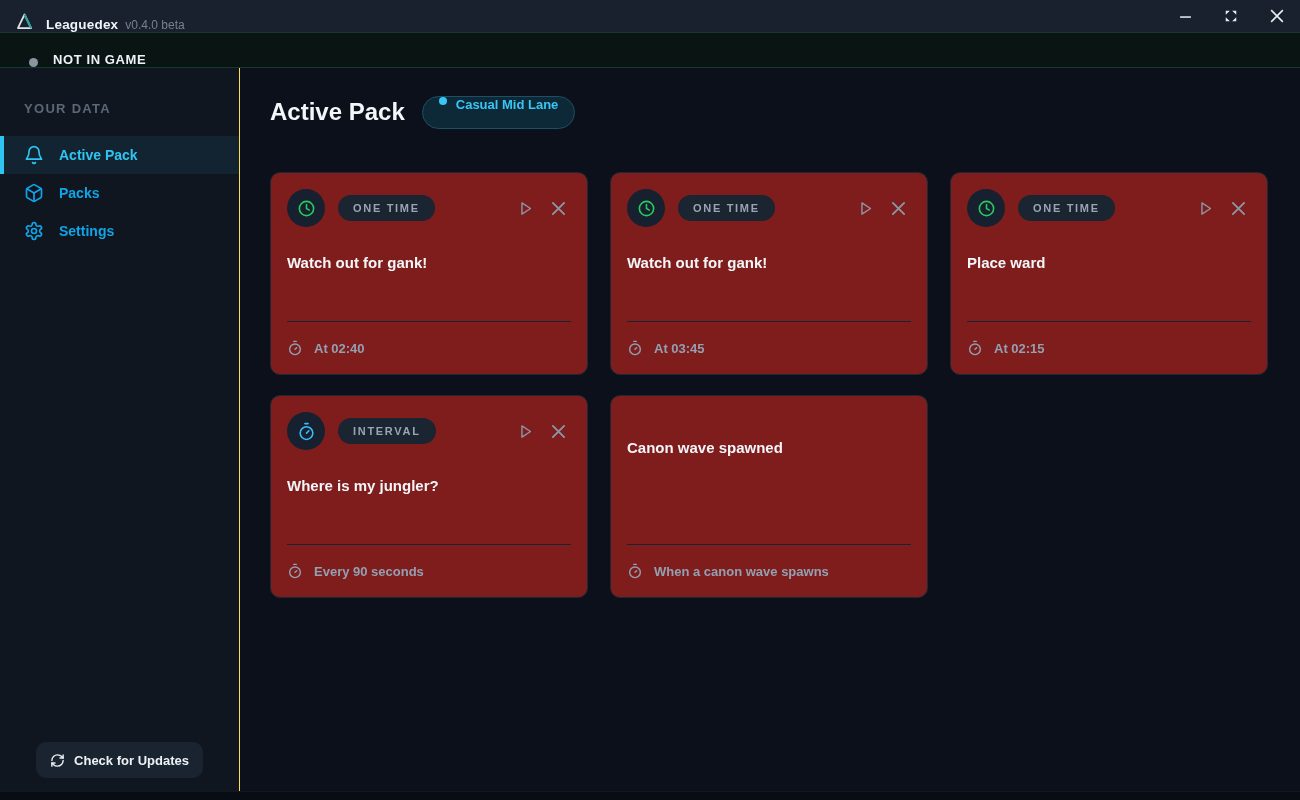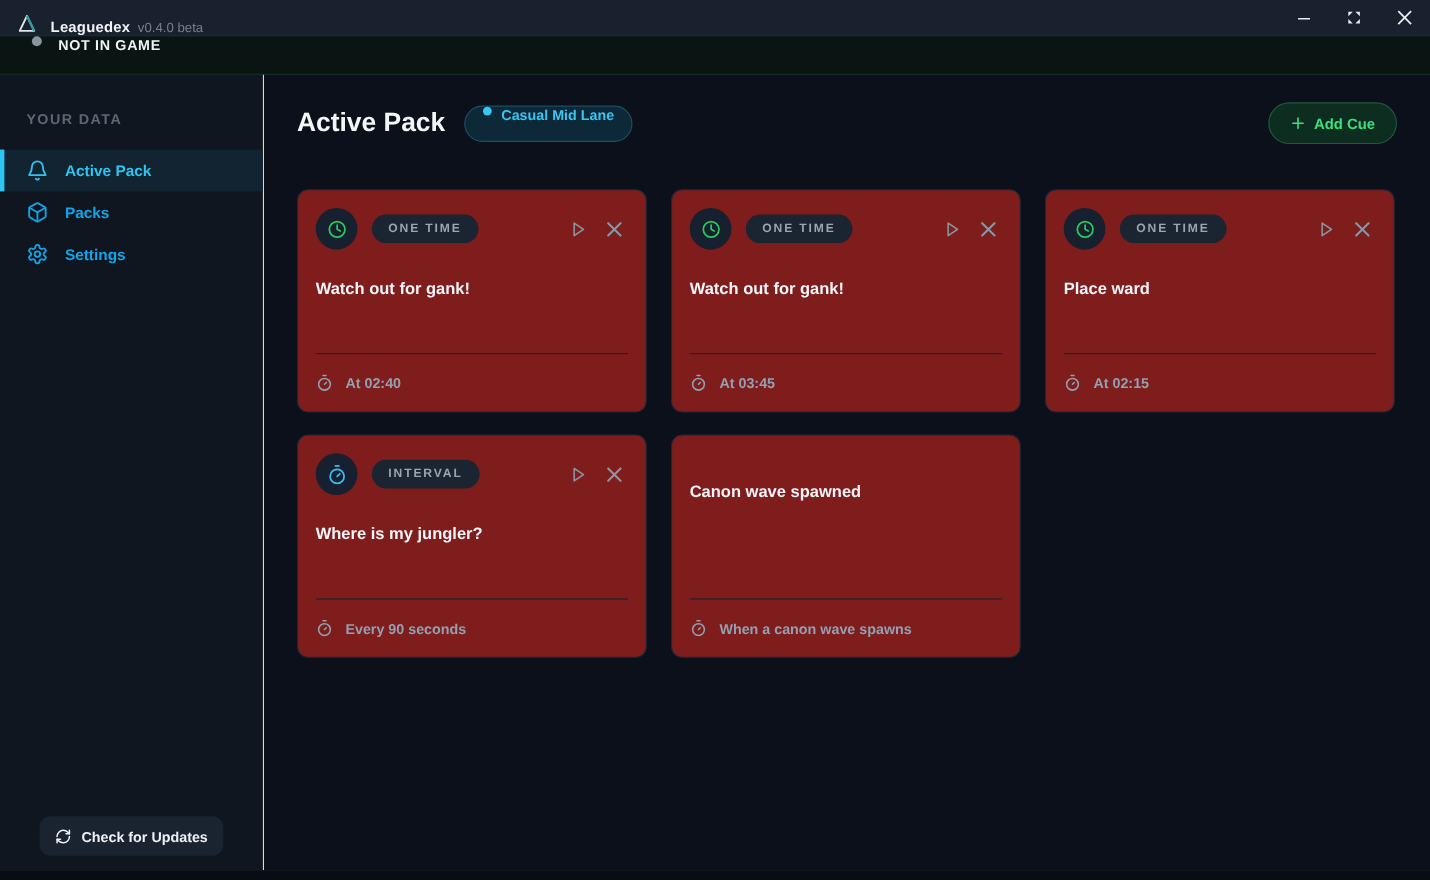--- a/index.html
+++ b/index.html
@@ -12,21 +12,21 @@
     padding:0 0 0 14px; }
   .logo { width:21px; height:21px; margin-right:11px; }
   .app-name { color:#f0f4f8; font-size:13.5px; font-weight:700; letter-spacing:.2px; }
   .app-version { color:#76818f; font-size:12px; margin-left:7px; }
   .tb-spacer { flex:1; }
   .tb-btn { width:46px; height:32px; background:none; border:none; color:#e8edf2;
     display:flex; align-items:center; justify-content:center; cursor:pointer; }
 
   
   .statusbar { height:36px; flex:none; background:#0a1413; border-top:1px solid #16382e;
-    border-bottom:1px solid #16382e; display:flex; align-items:flex-start; padding-left:29px; }
+    border-bottom:1px solid #16382e; display:flex; align-items:flex-end; padding-left:29px; }
   .status-dot { width:9px; height:9px; border-radius:50%; background:#8b95a0; margin-right:15px; }
   .status-text { color:#eef2f6; font-size:13px; font-weight:700; letter-spacing:.6px; }
 
   
   .body { flex:1; display:flex; min-height:0; }
 
   
   .sidebar { width:240px; flex:none; background:#10161f; border-right:1px solid #fde047;
     display:flex; flex-direction:column; }
   .side-section { margin:33px 0 20px 24px; color:#5c6775; font-size:13px; font-weight:700;
@@ -157,26 +157,20 @@
       </div>
     </div>
 
     <div class="main">
       <div class="main-header">
         <span class="page-title">Active Pack</span>
         <span class="pack-badge">
           <span class="badge-dot"></span>
           <span>Casual Mid Lane</span>
         </span>
-        <button class="add-cue">
-          <svg width="14" height="14" viewBox="0 0 24 24" fill="none" stroke="currentColor" stroke-width="2.5" stroke-linecap="round">
-              <path d="M12 4v16M4 12h16"></path>
-            </svg>
-          <span>Add Cue</span>
-        </button>
       </div>
 
       <div class="grid">
   <div class="card">
     <div class="card-head">
       <div class="icon-circle" style="color: rgb(39, 203, 95);">
         <svg viewBox="0 0 24 24" fill="none" stroke="currentColor" stroke-width="2" stroke-linecap="round" stroke-linejoin="round" style="display: block;">
           <circle cx="12" cy="12" r="9"></circle>
                   <path d="M12 7v5l3.5 2"></path>
         </svg>

